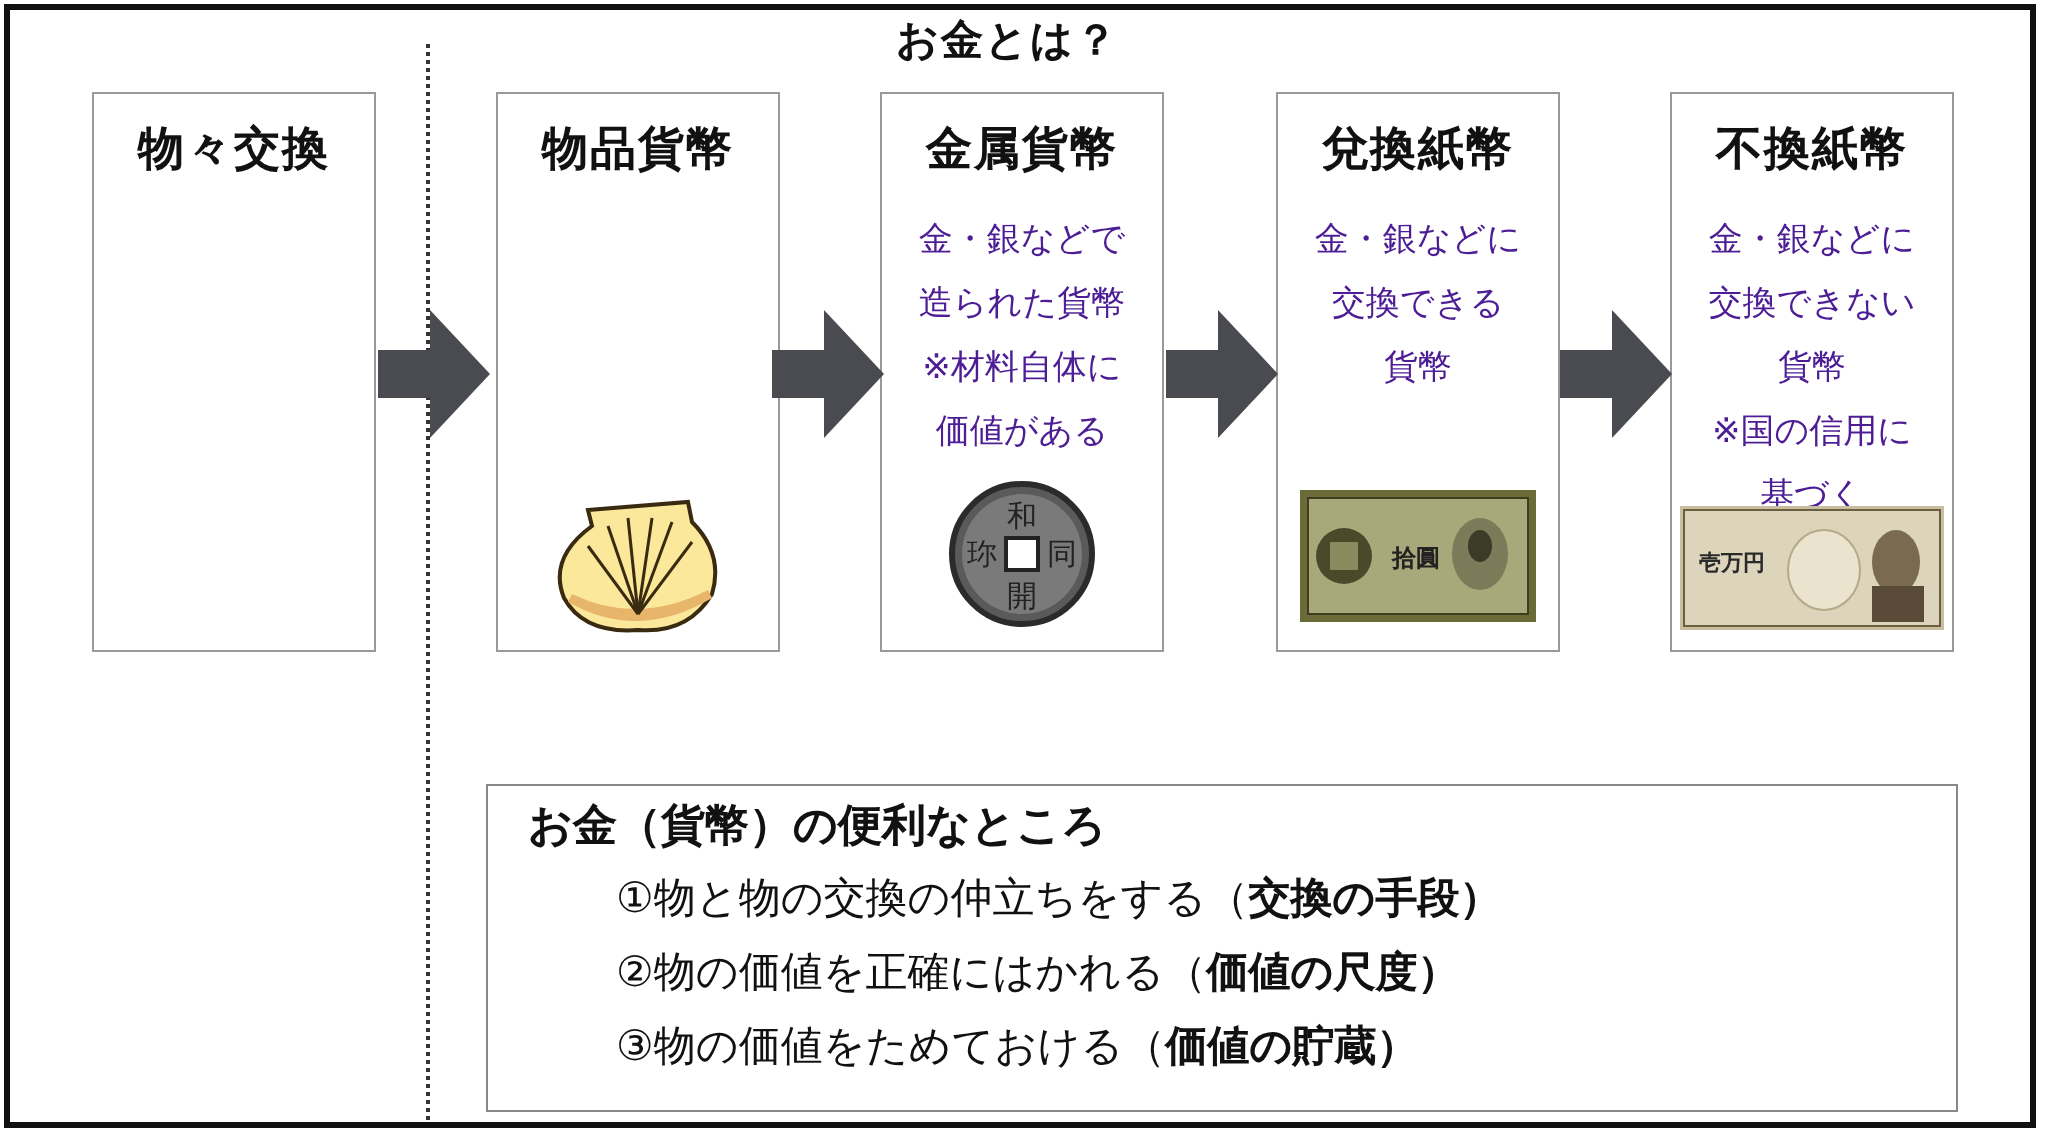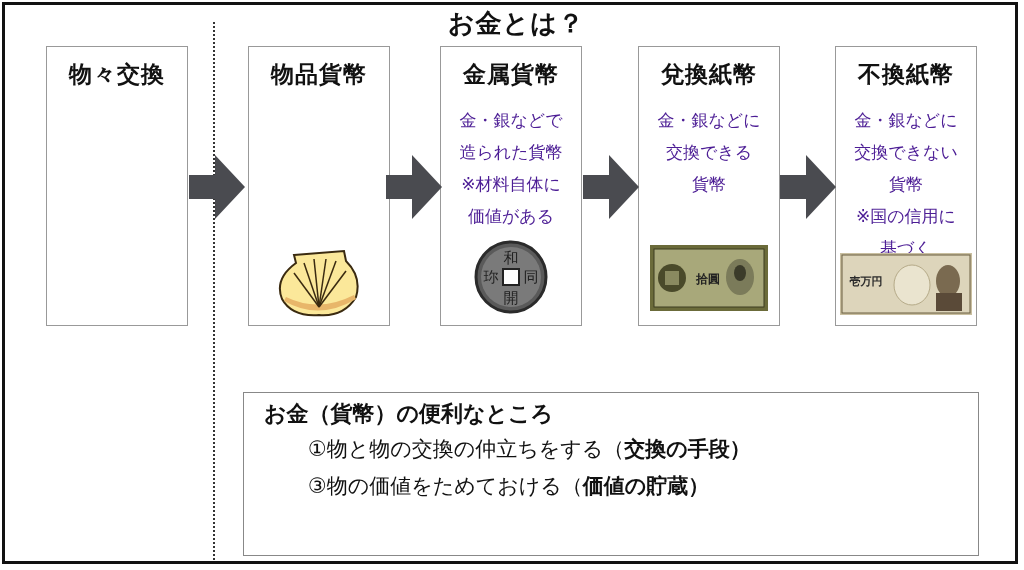--- a/index.html
+++ b/index.html
@@ -2,21 +2,21 @@
 <html><head>
 <meta charset="utf-8">
 <style>
   html, body { margin:0; padding:0; background:#fff; }
   body { width:1024px; height:570px; position:relative; overflow:hidden;
          font-family:"DejaVu Sans", sans-serif; color:#111; }
   .frame { position:absolute; left:2px; top:2px; width:1016px; height:562px;
            border:3px solid #111; box-sizing:border-box; }
   .divider { position:absolute; left:213px; top:22px; height:538px; width:0;
              border-left:2px dotted #333; }
-  .top-title { position:absolute; left:448px; top:6px; font-size:26px; font-weight:bold; letter-spacing:1px; }
+  .top-title { position:absolute; left:448px; top:6px; font-size:21px; font-weight:bold; letter-spacing:1px; }
   .card { position:absolute; top:46px; width:142px; height:280px; border:1.5px solid #999;
           box-sizing:border-box; background:#fff; text-align:center; }
   .card-title { font-weight:bold; font-size:23px; margin-top:12px; letter-spacing:1px; }
   .card-desc { font-size:17px; line-height:32px; margin-top:14px; white-space:pre-line; color:#4c1d95; }
   .arrow { position:absolute; top:155px; width:56px; height:64px; }
   .img { position:absolute; left:50%; transform:translateX(-50%); }
   .summary { position:absolute; left:243px; top:392px; width:736px; height:164px;
              border:1.5px solid #888; box-sizing:border-box; padding:4px 0 0 20px; }
   .summary-title { font-weight:bold; font-size:22px; line-height:34px; }
   .summary-item { font-size:21px; line-height:37px; margin-left:44px; }
@@ -110,14 +110,15 @@
 <svg class="arrow" style="left:583px;" viewBox="0 0 56 64">
     <path d="M0 20 H26 V0 L56 32 L26 64 V44 H0 Z" fill="#4a4b50"></path>
   </svg>
 <svg class="arrow" style="left:780px;" viewBox="0 0 56 64">
     <path d="M0 20 H26 V0 L56 32 L26 64 V44 H0 Z" fill="#4a4b50"></path>
   </svg>
 
 <div class="summary">
   <div class="summary-title">お金（貨幣）の便利なところ</div>
   <div class="summary-item"><span>①物と物の交換の仲立ちをする（</span><b>交換の手段</b><b>）</b></div>
+  <div class="summary-item"><span>②物の価値を正確にはかれる（</span><b>価値の尺度</b><b>）</b></div>
   <div class="summary-item"><span>③物の価値をためておける（</span><b>価値の貯蔵</b><b>）</b></div>
 </div>
 
 </body></html>

